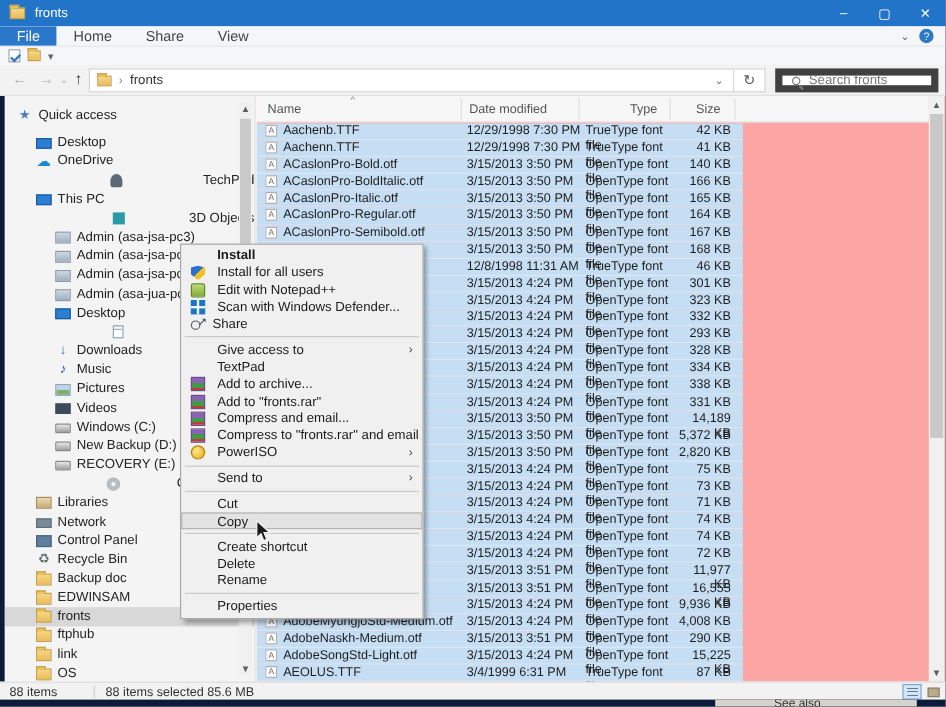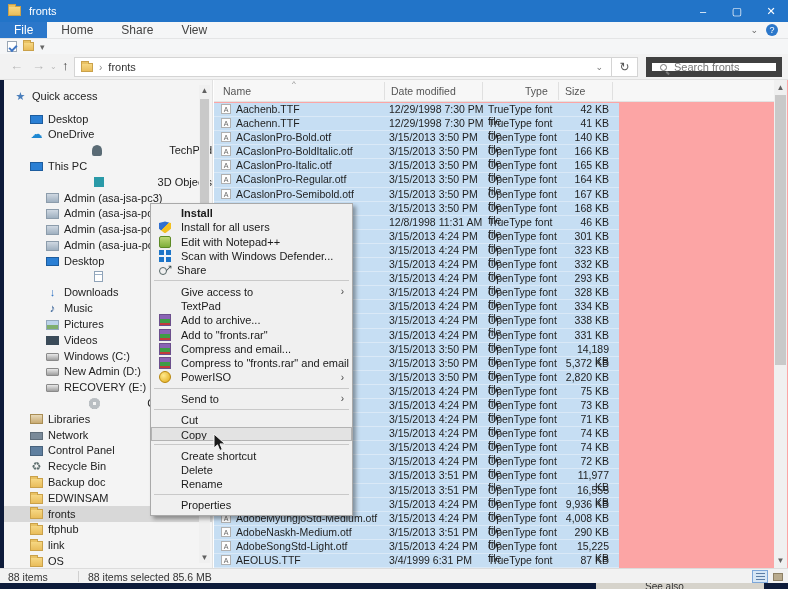--- a/index.html
+++ b/index.html
@@ -277,21 +277,21 @@
         <div class="side-item ind2">
           <span class="sicon ic-video"></span>
           <span class="side-label">Videos</span>
         </div>
         <div class="side-item ind2">
           <span class="sicon ic-drive"></span>
           <span class="side-label">Windows (C:)</span>
         </div>
         <div class="side-item ind2">
           <span class="sicon ic-drive"></span>
-          <span class="side-label">New Admin (D:)</span>
+          <span class="side-label">New Backup (D:)</span>
         </div>
         <div class="side-item ind2">
           <span class="sicon ic-drive"></span>
           <span class="side-label">RECOVERY (E:)</span>
         </div>
         <div class="side-item ind2">
           <span class="sicon ic-cd"></span>
           <span class="side-label">CD Drive (F:)</span>
         </div>
         <div class="side-item ind1">
@@ -341,21 +341,21 @@
       <span class="scroll-arrow" style="bottom:0;">▼</span>
     </div>
   </aside>
 
   <section class="filelist">
     <div class="list-header">
       <span class="hcell" style="left:9px;">Name</span>
       <span class="sort-caret">^</span>
       <span class="hcell" style="left:177px;">Date modified</span>
       <span class="hcell" style="left:275px;margin-left:36px;">Type</span>
-      <span class="hcell" style="left:351px;">Size</span>
+      <span class="hcell" style="left:366px;">Size</span>
       <span class="hsep" style="left:170px;"></span>
       <span class="hsep" style="left:268px;"></span>
       <span class="hsep" style="left:344px;"></span>
       <span class="hsep" style="left:398px;"></span>
     </div>
     <div class="rows" id="file-rows">
         <div class="frow">
           <span class="c-name">
             <span class="ficon">A</span>
             <span>Aachenb.TTF</span>

